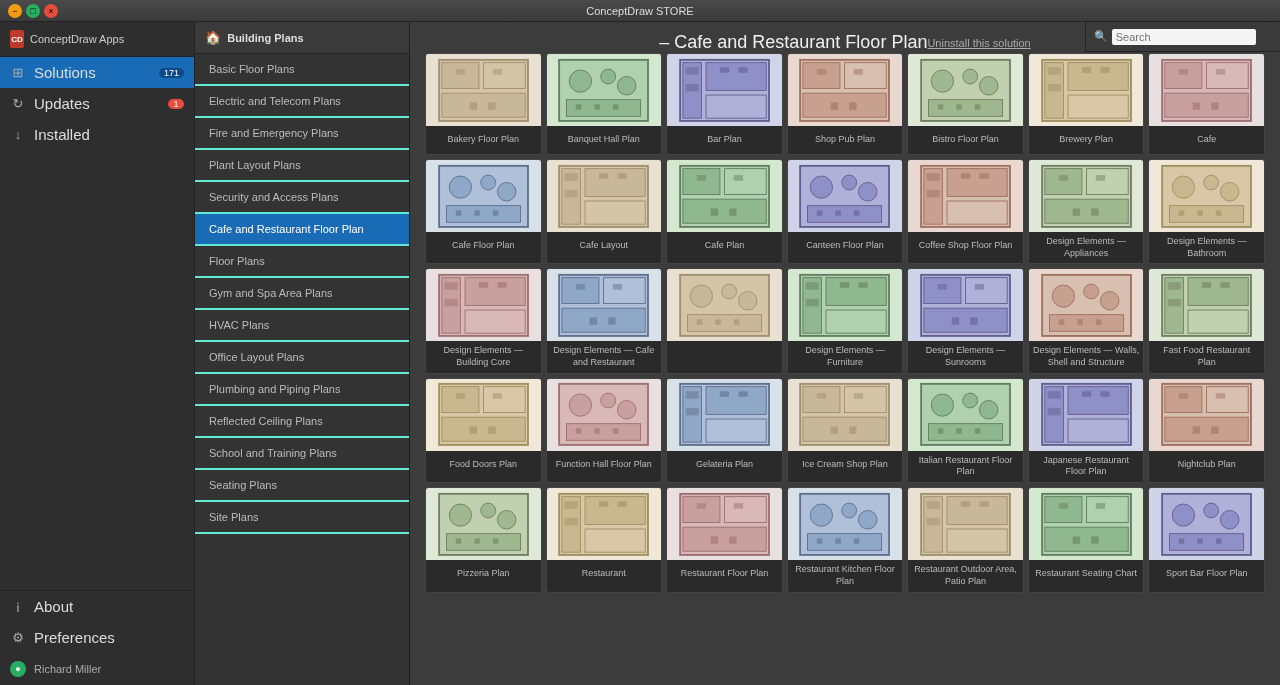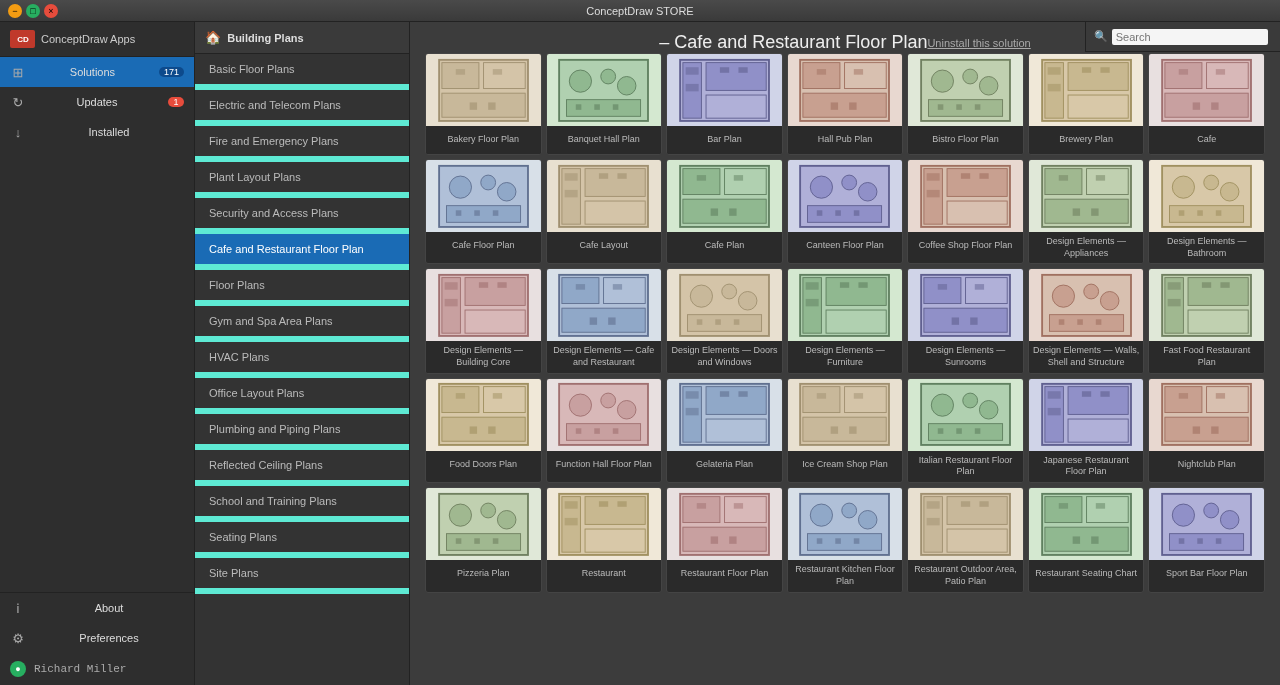--- a/index.html
+++ b/index.html
@@ -50,21 +50,21 @@
       flex-shrink: 0;
     }
     .sidebar-logo {
       display: flex;
       align-items: center;
       padding: 8px 10px;
       border-bottom: 1px solid #222;
       gap: 6px;
     }
     .logo-icon {
-      width: 25px; height: 18px;
+      width: 14px; height: 18px;
       background: #c0392b;
       border-radius: 2px;
       display: flex; align-items: center; justify-content: center;
       color: white; font-size: 10px; font-weight: bold;
     }
     .sidebar-logo-text { color: #ccc; font-size: 11px; text-align: right; }
 
     .sidebar-nav-item {
       display: flex;
       align-items: center;
@@ -72,21 +72,21 @@
       gap: 8px;
       cursor: pointer;
       position: relative;
     }
     .sidebar-nav-item.active { background: #1a6bb5; }
     .sidebar-nav-item .nav-icon {
       width: 16px; height: 16px;
       display: flex; align-items: center; justify-content: center;
       color: #aaa; font-size: 13px;
     }
-    .sidebar-nav-item .nav-label { color: #ddd; font-size: 11px; flex: 1; text-align: center; }
+    .sidebar-nav-item .nav-label { color: #ddd; font-size: 15px; flex: 1; }
     .badge {
       background: #1a6bb5;
       color: white;
       border-radius: 10px;
       padding: 0 5px;
       font-size: 9px;
       min-width: 16px;
       text-align: center;
     }
     .badge.red { background: #e74c3c; }
@@ -102,21 +102,21 @@
       padding: 8px 10px;
       gap: 8px;
     }
     .user-avatar {
       width: 16px; height: 16px;
       background: #27ae60;
       border-radius: 50%;
       display: flex; align-items: center; justify-content: center;
       font-size: 9px; color: white;
     }
-    .user-name { color: #aaa; font-size: 11px; font-family: Liberation Mono, monospace; }
+    .user-name { color: #aaa; font-size: 11px; }
 
     
     .middle-panel {
       width: 215px;
       background: #333;
       border-right: 1px solid #222;
       overflow-y: auto;
       flex-shrink: 0;
     }
     .middle-panel-header {
@@ -131,21 +131,21 @@
       color: #4a9fd4;
       font-size: 13px;
     }
     .middle-panel-header-text { color: #ddd; font-size: 11px; font-weight: bold; }
 
     .menu-item {
       padding: 9px 14px;
       color: #bbb;
       font-size: 11px;
       cursor: pointer;
-      border-bottom: 6px solid #5eead4;
+      border-bottom: 2px solid #5eead4;
     }
     .menu-item.active { background: #1a6bb5; color: white; }
 
     
     .main-content {
       flex: 1;
       background: #3c3c3c;
       overflow-y: auto;
       padding: 10px 15px;
     }
@@ -368,21 +368,21 @@
       <rect x="2" y="2" width="96" height="66" fill="#d8c0b0" stroke="#a07060" stroke-width="2"></rect>
       <rect x="5" y="5" width="40" height="28" fill="#c8a090" stroke="#a07060" stroke-width="1"></rect>
       <rect x="50" y="5" width="45" height="28" fill="#d8c0b0" stroke="#a07060" stroke-width="1"></rect>
       <rect x="5" y="38" width="90" height="26" fill="#c8a090" stroke="#a07060" stroke-width="1"></rect>
       <rect x="20" y="12" width="10" height="6" fill="#a07060" opacity="0.5"></rect>
       <rect x="60" y="12" width="10" height="6" fill="#a07060" opacity="0.5"></rect>
       <rect x="35" y="48" width="8" height="8" fill="#a07060" opacity="0.6"></rect>
       <rect x="55" y="48" width="8" height="8" fill="#a07060" opacity="0.6"></rect>
     </svg>
           </div>
-          <div class="plan-label">Hall Pub Plan</div>
+          <div class="plan-label">Shop Pub Plan</div>
         </div>
         <div class="plan-item">
           <div class="plan-thumbnail thumb-bistro">
             <svg viewBox="0 0 100 70" xmlns="http://www.w3.org/2000/svg">
       <rect x="2" y="2" width="96" height="66" fill="#c0d0b0" stroke="#708060" stroke-width="2"></rect>
       <circle cx="25" cy="25" r="12" fill="#a0b890" stroke="#708060" stroke-width="1"></circle>
       <circle cx="55" cy="20" r="8" fill="#a0b890" stroke="#708060" stroke-width="1"></circle>
       <circle cx="75" cy="30" r="10" fill="#a0b890" stroke="#708060" stroke-width="1"></circle>
       <rect x="10" y="45" width="80" height="18" fill="#a0b890" stroke="#708060" stroke-width="1"></rect>
       <rect x="20" y="50" width="6" height="6" fill="#708060" opacity="0.6"></rect>
@@ -563,21 +563,20 @@
       <rect x="2" y="2" width="96" height="66" fill="#d4c4a8" stroke="#a09070" stroke-width="2"></rect>
       <circle cx="25" cy="25" r="12" fill="#c8b89a" stroke="#a09070" stroke-width="1"></circle>
       <circle cx="55" cy="20" r="8" fill="#c8b89a" stroke="#a09070" stroke-width="1"></circle>
       <circle cx="75" cy="30" r="10" fill="#c8b89a" stroke="#a09070" stroke-width="1"></circle>
       <rect x="10" y="45" width="80" height="18" fill="#c8b89a" stroke="#a09070" stroke-width="1"></rect>
       <rect x="20" y="50" width="6" height="6" fill="#a09070" opacity="0.6"></rect>
       <rect x="40" y="50" width="6" height="6" fill="#a09070" opacity="0.6"></rect>
       <rect x="60" y="50" width="6" height="6" fill="#a09070" opacity="0.6"></rect>
     </svg>
           </div>
-          <div class="plan-label">Design Elements — Doors and Windows</div>
         </div>
         <div class="plan-item">
           <div class="plan-thumbnail thumb-banquet">
             <svg viewBox="0 0 100 70" xmlns="http://www.w3.org/2000/svg">
       <rect x="2" y="2" width="96" height="66" fill="#b0d0b0" stroke="#608060" stroke-width="2"></rect>
       <rect x="5" y="5" width="20" height="60" fill="#90b890" stroke="#608060" stroke-width="1"></rect>
       <rect x="30" y="5" width="65" height="30" fill="#90b890" stroke="#608060" stroke-width="1"></rect>
       <rect x="30" y="40" width="65" height="25" fill="#b0d0b0" stroke="#608060" stroke-width="1"></rect>
       <rect x="8" y="10" width="14" height="8" fill="#608060" opacity="0.5"></rect>
       <rect x="8" y="28" width="14" height="8" fill="#608060" opacity="0.5"></rect>
@@ -842,14 +841,14 @@
           </div>
           <div class="plan-label">Sport Bar Floor Plan</div>
         </div>
       </div>
   </div>
 
 </div>
 
 <div style="position:absolute;top:22px;right:0;width:195px;height:30px;background:#3a3a3a;display:flex;align-items:center;padding:0 8px;border-bottom:1px solid #222;border-left:1px solid #222;">
   <span style="color:#888;font-size:11px;margin-right:4px;">🔍</span>
-  <input type="text" class="search-input" style="background: rgb(245, 245, 245); border: none; outline: none; font-size: 11px; width: 156px; padding: 2px 4px; border-radius: 2px; color: rgb(51, 51, 51);" placeholder="Search">
+  <input type="text" class="search-input" style="background: rgb(245, 245, 245); border: none; outline: none; font-size: 11px; width: 144px; padding: 2px 4px; border-radius: 2px; color: rgb(51, 51, 51);" placeholder="Search">
 </div>
 
 </body></html>

